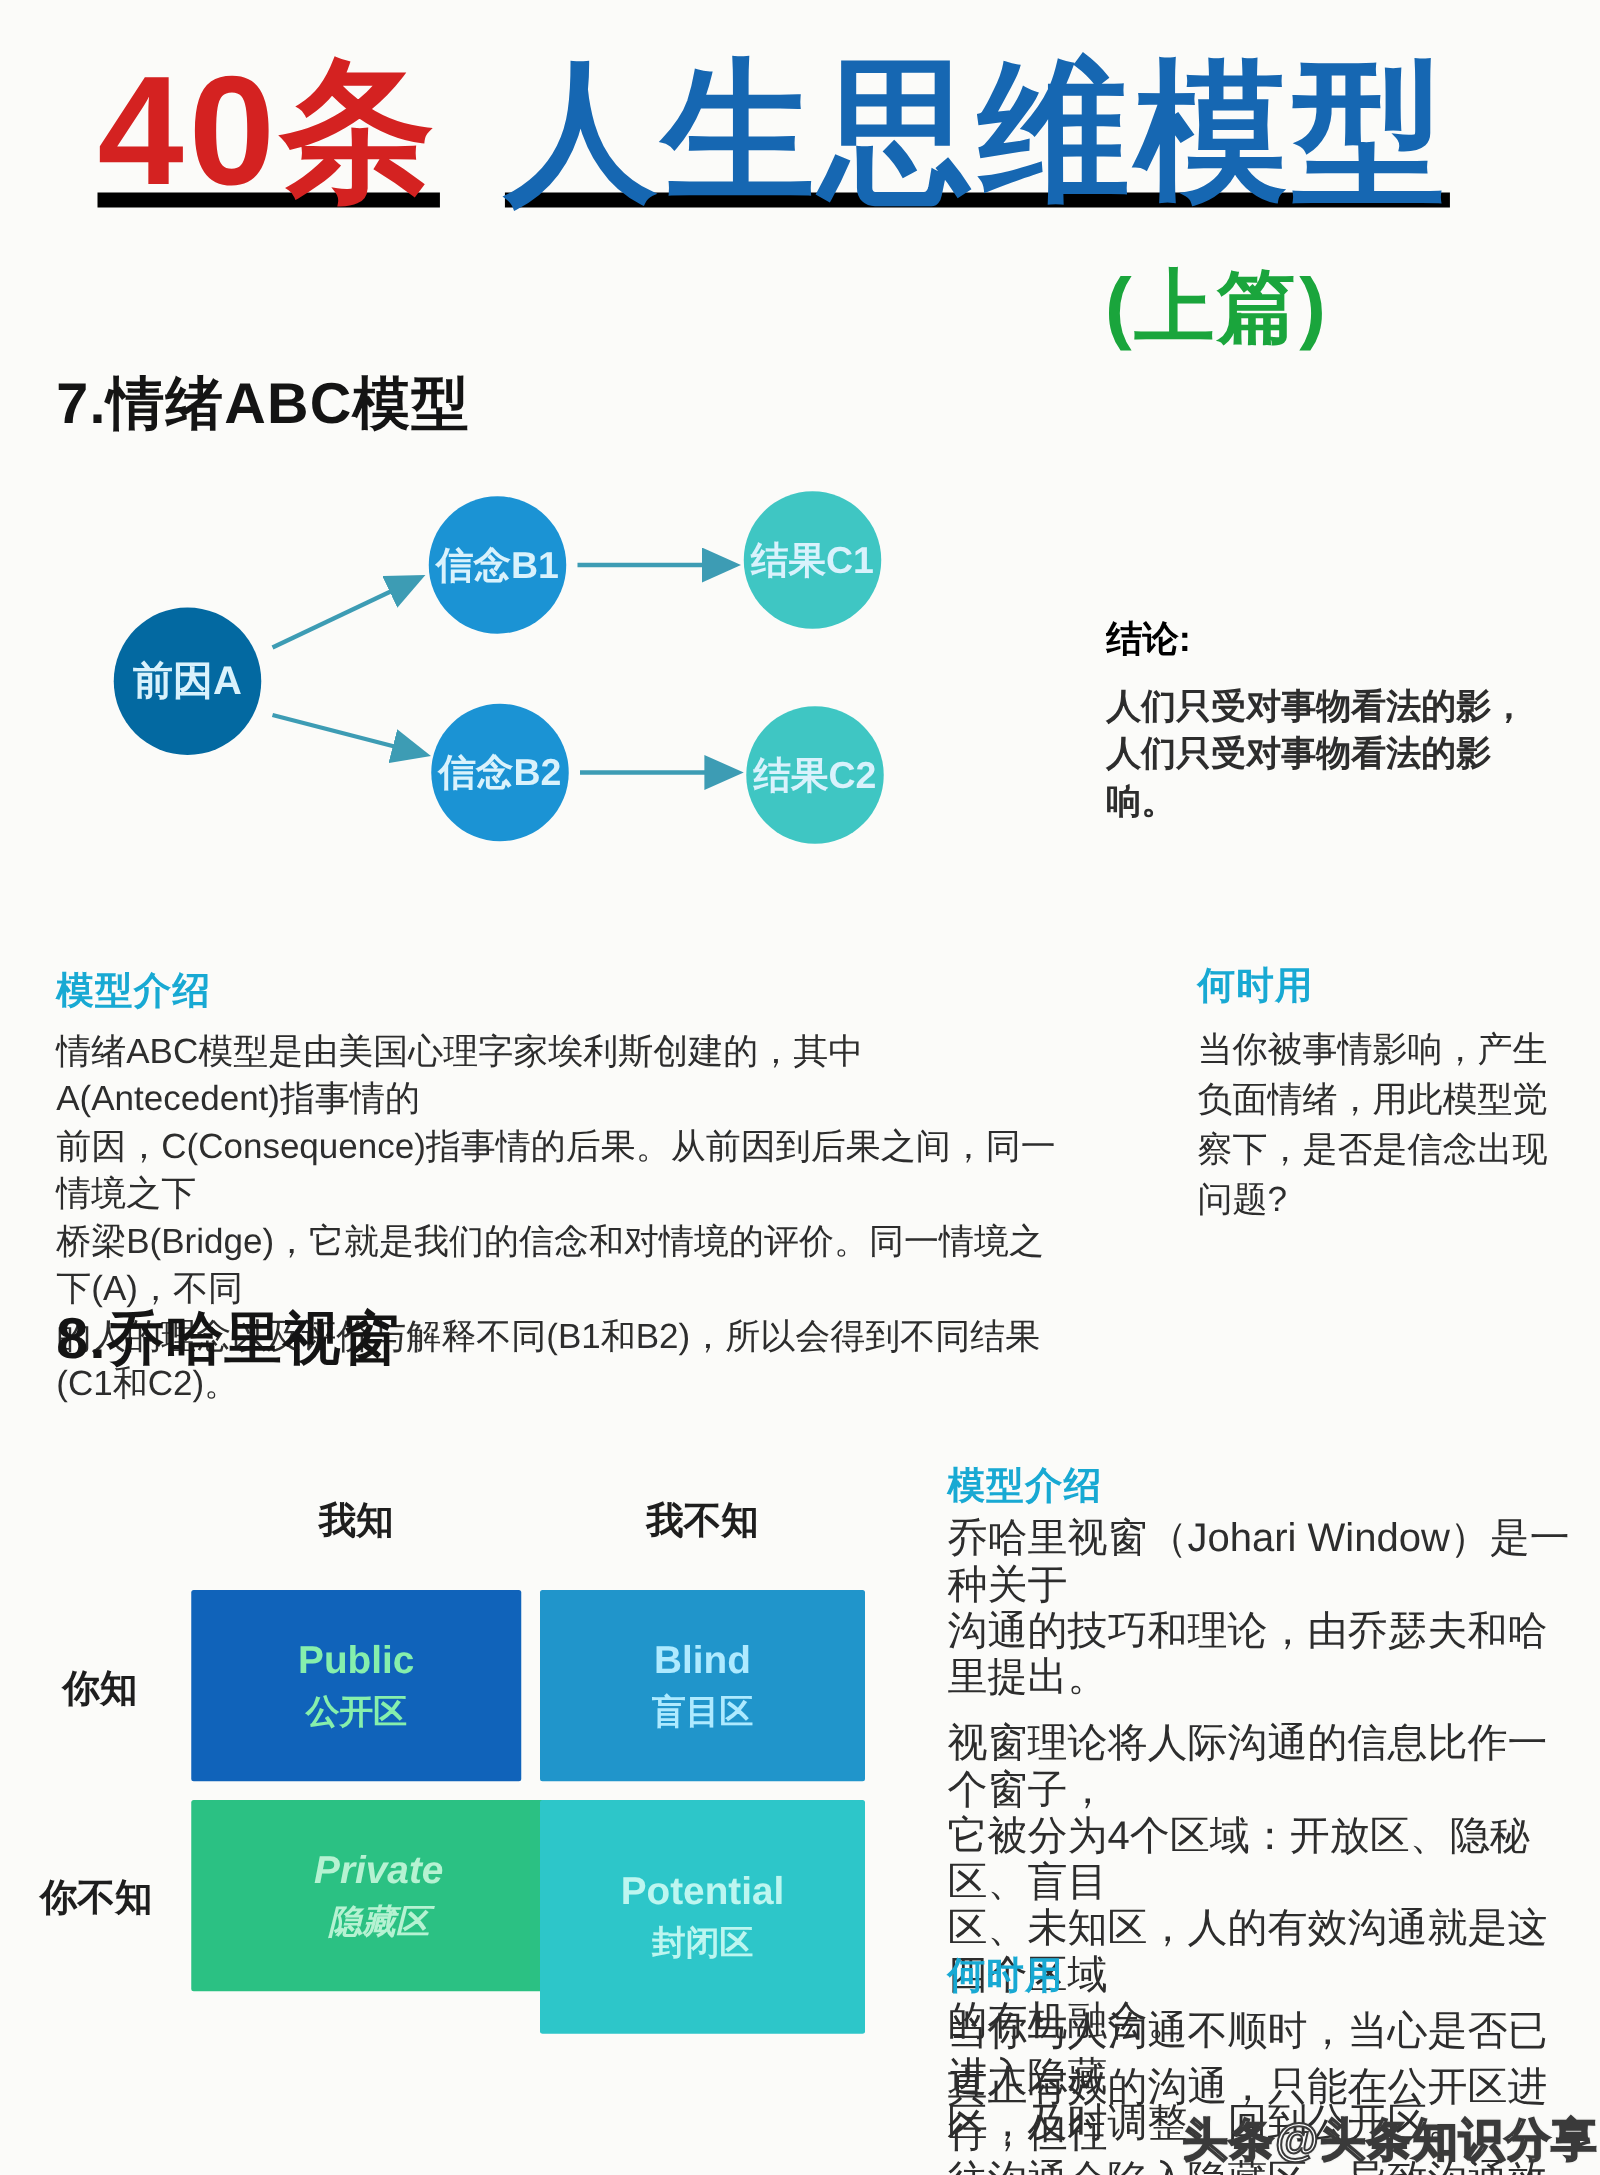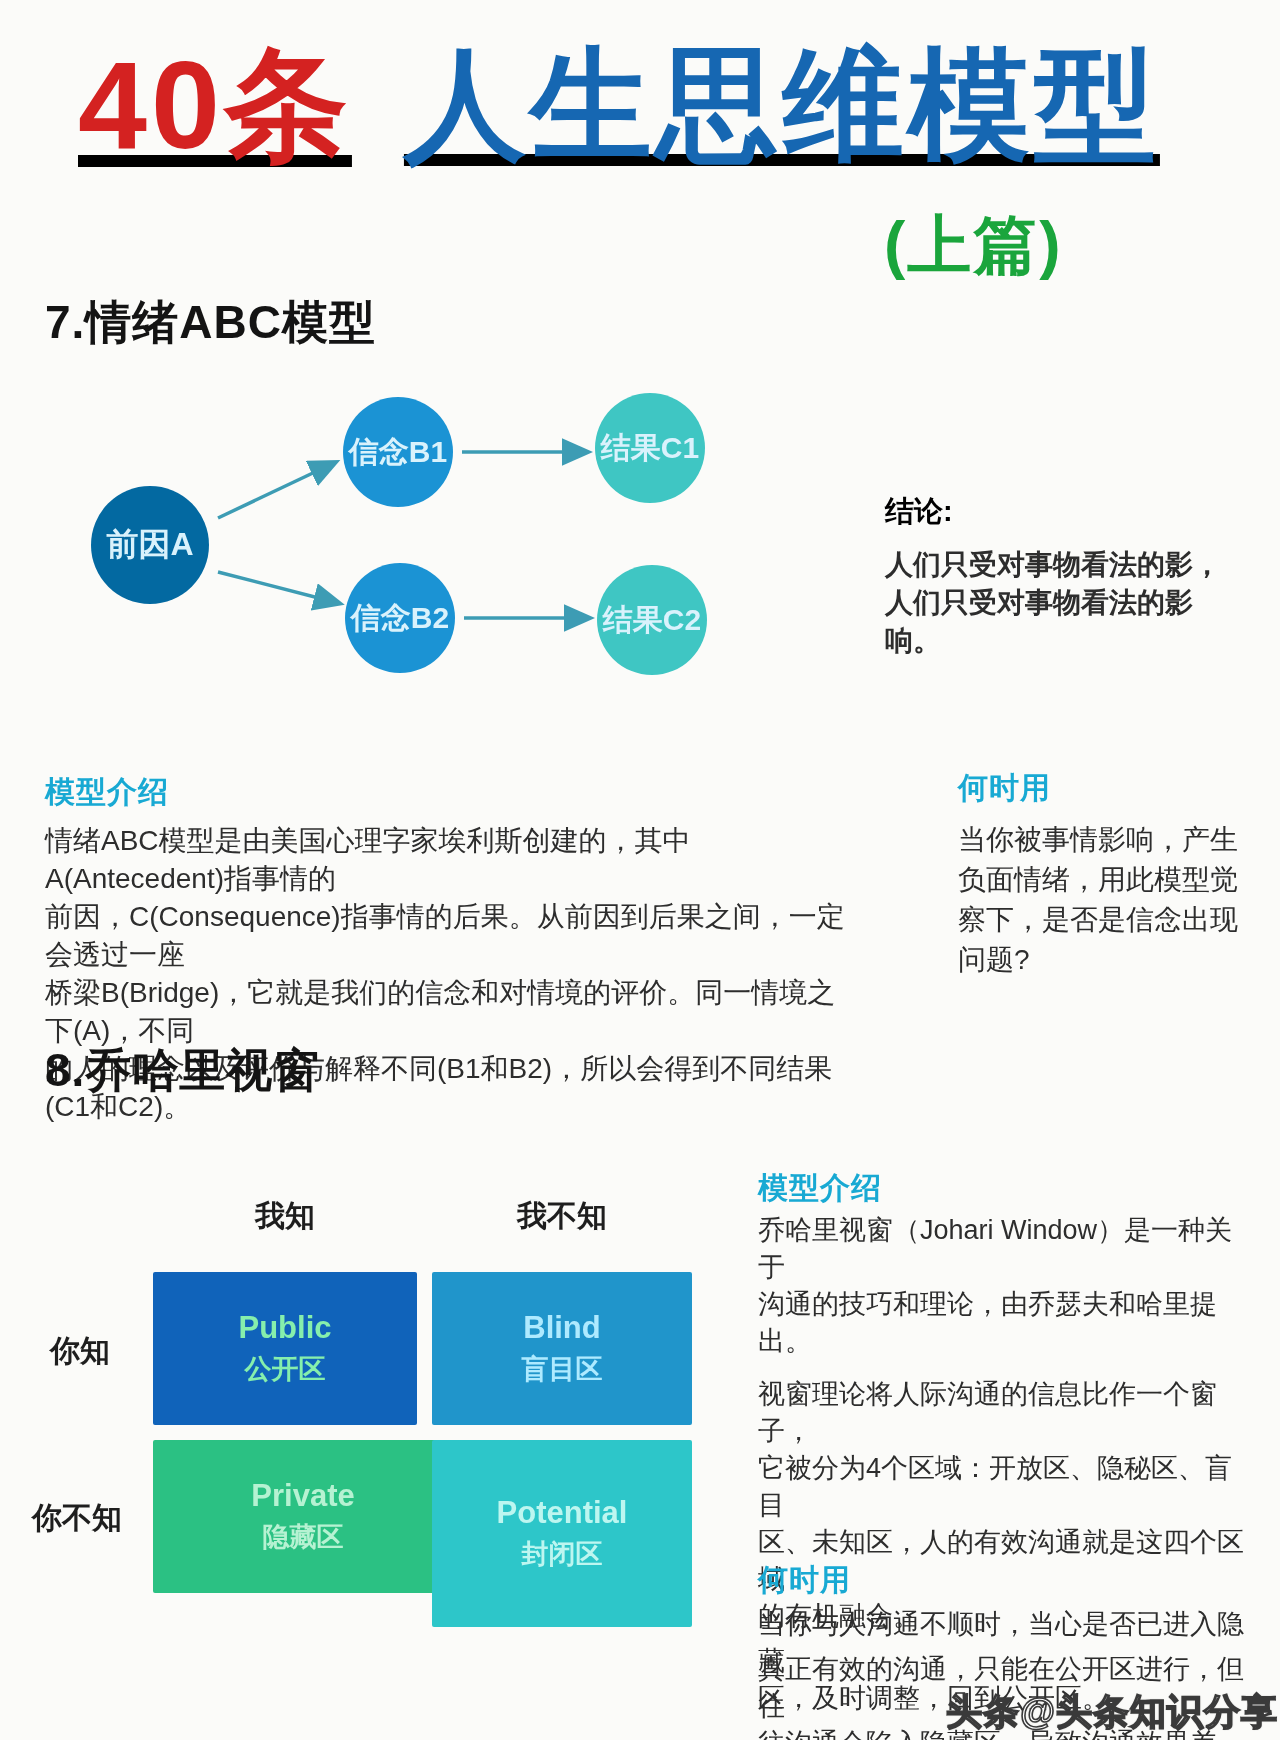--- a/index.html
+++ b/index.html
@@ -20,21 +20,21 @@
   
   .cyan-heading{font-size:30px;font-weight:800;color:#18a9d3;letter-spacing:1px;}
   
   .node{border-radius:50%;display:flex;align-items:center;justify-content:center;
         color:#d9f2fc;font-weight:600;}
   .node-lg{width:118px;height:118px;font-size:32px;}
   .node-md{width:110px;height:110px;font-size:30px;}
   
   .blk-heading{font-size:29px;font-weight:800;color:#000000;}
   .body-line{font-size:28px;line-height:38px;color:#2d2d2d;font-weight:500;}
-  .body-line-sm{font-size:27px;line-height:37px;color:#2d2d2d;font-weight:500;}
+  .body-line-sm{font-size:32px;line-height:37px;color:#2d2d2d;font-weight:500;}
   
   .axis-label{font-size:30px;font-weight:700;color:#1e1e1e;text-align:center;}
   .cell{display:flex;flex-direction:column;align-items:center;justify-content:center;
         gap:5px;border-radius:2px;}
   .cell-en{font-size:31px;font-weight:600;}
   .cell-zh{font-size:27px;font-weight:600;}
   
   .watermark{font-size:36px;font-weight:800;color:#ffffff;letter-spacing:1px;
       -webkit-text-stroke:1.6px #3a3a3a;text-shadow:0 0 2px rgba(40,40,40,.45);}
 </style>
@@ -72,21 +72,21 @@
   <div style="margin-top:14px;">
     <div class="body-line" style="font-weight:600;">人们只受对事物看法的影，</div>
     <div class="body-line" style="font-weight:600;">人们只受对事物看法的影</div>
     <div class="body-line" style="font-weight:600;">响。</div>
   </div>
 </div>
 
 <div class="abs cyan-heading" style="left:45px;top:772px;">模型介绍</div>
 <div class="abs" style="left:45px;top:822px;width:805px;">
   <div class="body-line">情绪ABC模型是由美国心理字家埃利斯创建的，其中A(Antecedent)指事情的</div>
-  <div class="body-line">前因，C(Consequence)指事情的后果。从前因到后果之间，一定会透过一座</div>
+  <div class="body-line">前因，C(Consequence)指事情的后果。从前因到后果之间，同一情境之下</div>
   <div class="body-line">桥梁B(Bridge)，它就是我们的信念和对情境的评价。同一情境之下(A)，不同</div>
   <div class="body-line">的人的理念以及评价与解释不同(B1和B2)，所以会得到不同结果(C1和C2)。</div>
 </div>
 
 <div class="abs cyan-heading" style="left:958px;top:768px;">何时用</div>
 <div class="abs" style="left:958px;top:820px;width:300px;">
   <div class="body-line" style="line-height:40px;">当你被事情影响，产生</div>
   <div class="body-line" style="line-height:40px;">负面情绪，用此模型觉</div>
   <div class="body-line" style="line-height:40px;">察下，是否是信念出现</div>
   <div class="body-line" style="line-height:40px;">问题?</div>
@@ -101,21 +101,21 @@
 <div class="abs axis-label" style="left:22px;top:1498px;width:110px;">你不知</div>
 
 <div class="abs cell" style="left: 153px; top: 1272px; width: 264px; height: 153px; background-color: rgb(16, 99, 186); color: #86efac;">
   <div class="cell-en">Public</div>
   <div class="cell-zh">公开区</div>
 </div>
 <div class="abs cell" style="left: 432px; top: 1272px; width: 260px; height: 153px; background-color: rgb(32, 149, 203); color: rgb(174, 234, 255);">
   <div class="cell-en">Blind</div>
   <div class="cell-zh">盲目区</div>
 </div>
-<div class="abs cell" style="left: 153px; top: 1440px; width: 300px; height: 153px; background-color: rgb(43, 193, 131); color: rgb(182, 242, 210);">
+<div class="abs cell" style="left: 153px; top: 1440px; width: 300px; height: 153px; background-color: rgb(43, 193, 131); color: rgb(182, 242, 210); font-style: italic;">
   <div class="cell-en">Private</div>
   <div class="cell-zh">隐藏区</div>
 </div>
 <div class="abs cell" style="left: 432px; top: 1440px; width: 260px; height: 187px; background-color: rgb(45, 198, 201); color: rgb(189, 246, 240);">
   <div class="cell-en">Potential</div>
   <div class="cell-zh">封闭区</div>
 </div>
 
 <div class="abs cyan-heading" style="left:758px;top:1168px;">模型介绍</div>
 

